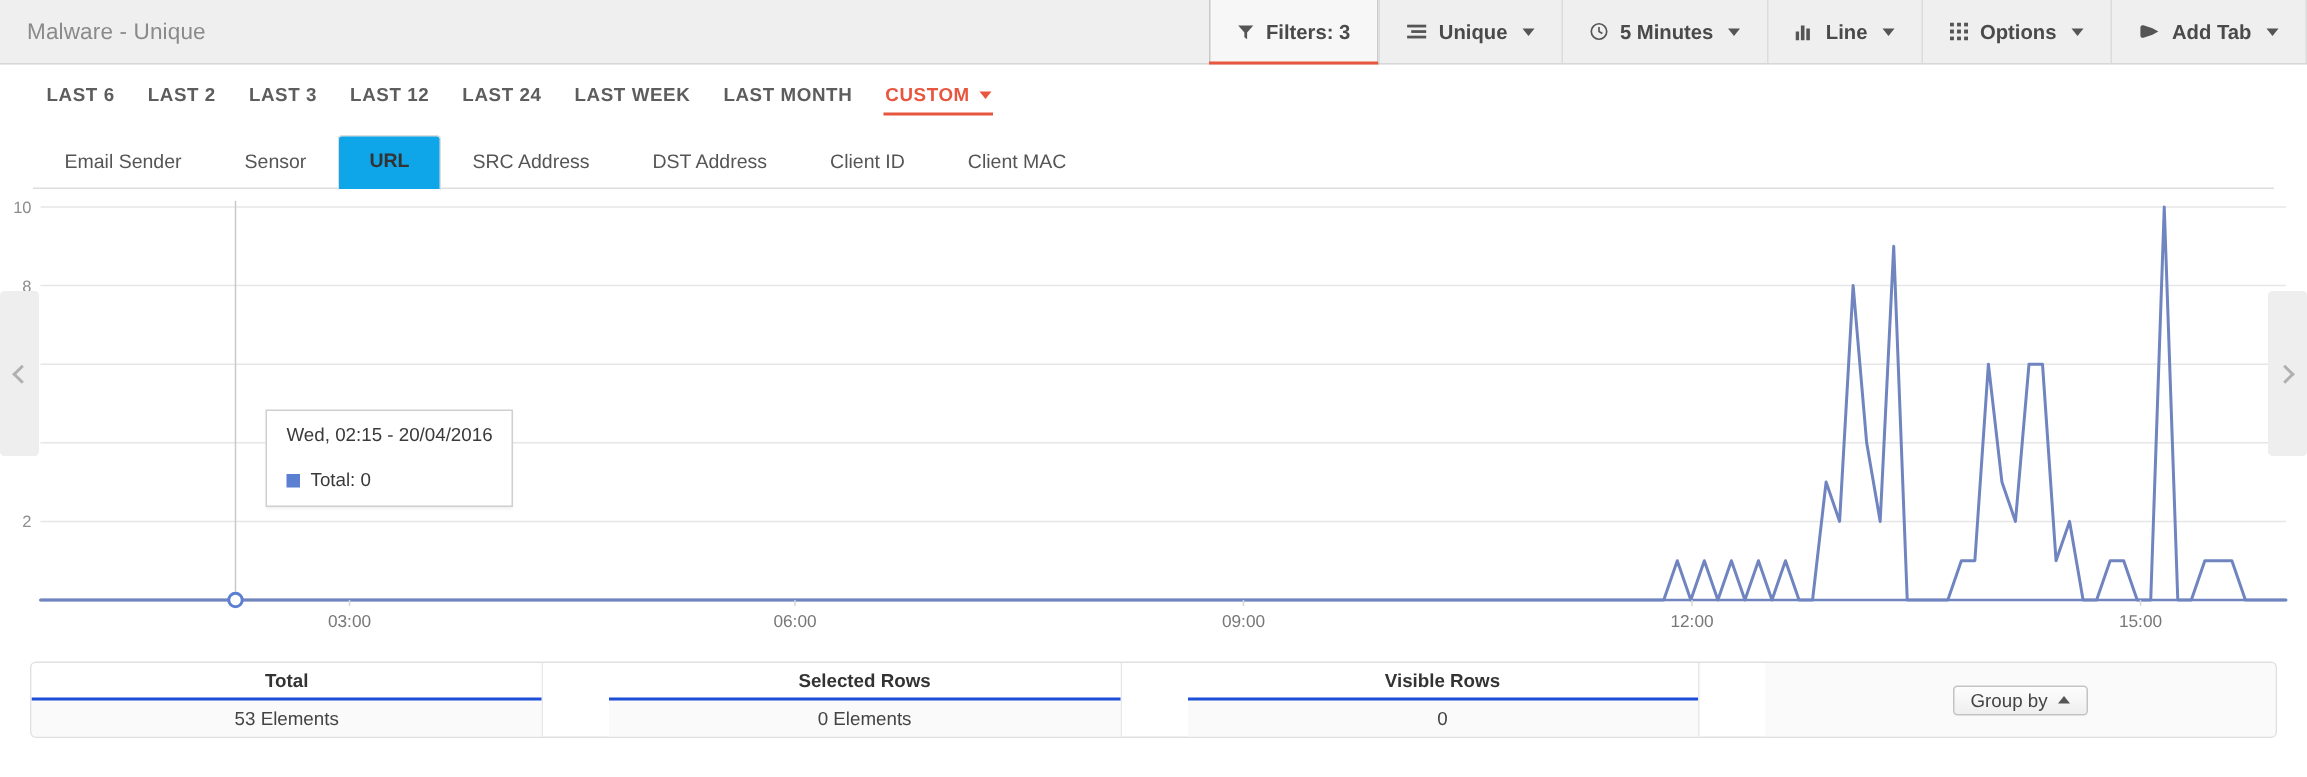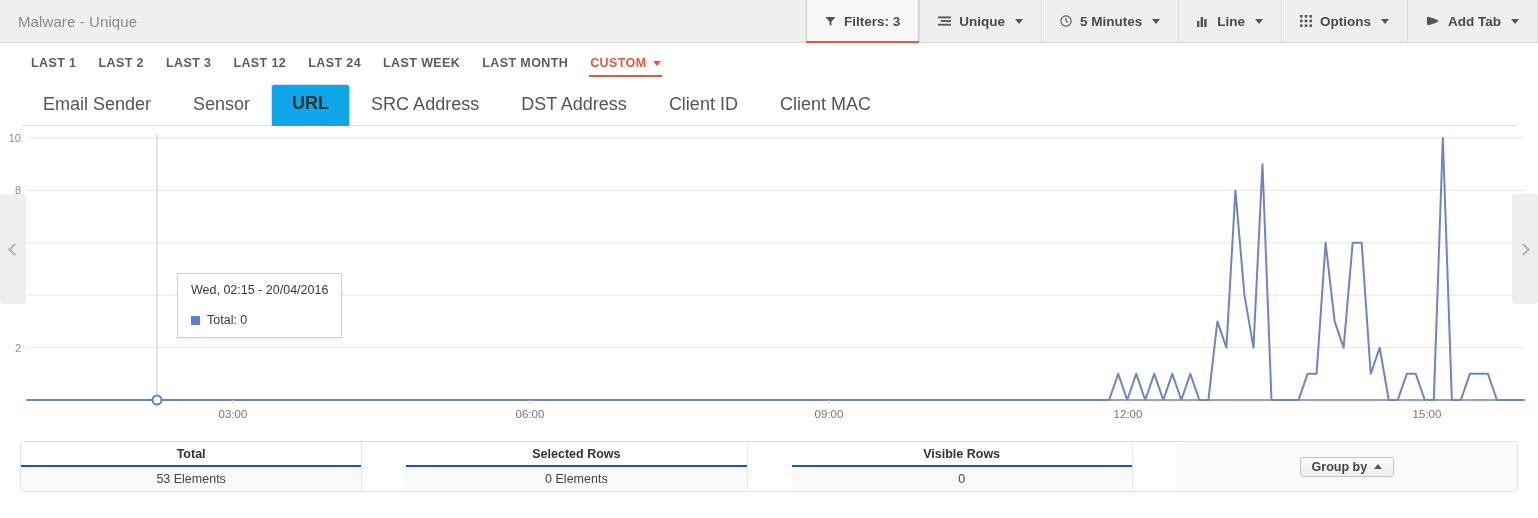--- a/index.html
+++ b/index.html
@@ -119,21 +119,21 @@
   .subtabs::after {
     content: "";
     position: absolute;
     left: 22px; right: 22px; bottom: 0;
     height: 1px;
     background: #ddd;
   }
   .subtab {
     position: relative;
     z-index: 2;
-    font-size: 18px;
+    font-size: 13px;
     color: #555;
     padding: 8px 20px 11px 20px;
     cursor: pointer;
     white-space: nowrap;
     border: 1px solid transparent;
     border-bottom: none;
     background: transparent;
   }
   .subtab.active {
     font-weight: bold;
@@ -253,21 +253,20 @@
     align-items: center;
     gap: 3px;
     font-size: 12.5px;
     color: #444;
     background: linear-gradient(#fdfdfd, #eeeeee);
     border: 1px solid #c3c3c3;
     border-radius: 3px;
     padding: 2px 11px;
     cursor: pointer;
     white-space: nowrap;
-    font-weight: bold;
   }
 </style>
 </head>
 <body>
 
 <div class="topbar">
   <div class="app-title">Malware - Unique</div>
   <div class="topbar-spacer"></div>
   <div class="tb-group">
 
@@ -343,21 +342,21 @@
       </span>
       <span>Add Tab</span>
       <i class="caret-d"></i>
     </div>
 
   </div>
 </div>
 
 <div class="rangebar">
   <div class="range-item">
-      <span>LAST 1</span>
+      <span>LAST 6</span>
     </div>
   <div class="range-item">
       <span>LAST 2</span>
     </div>
   <div class="range-item">
       <span>LAST 3</span>
     </div>
   <div class="range-item">
       <span>LAST 12</span>
     </div>

